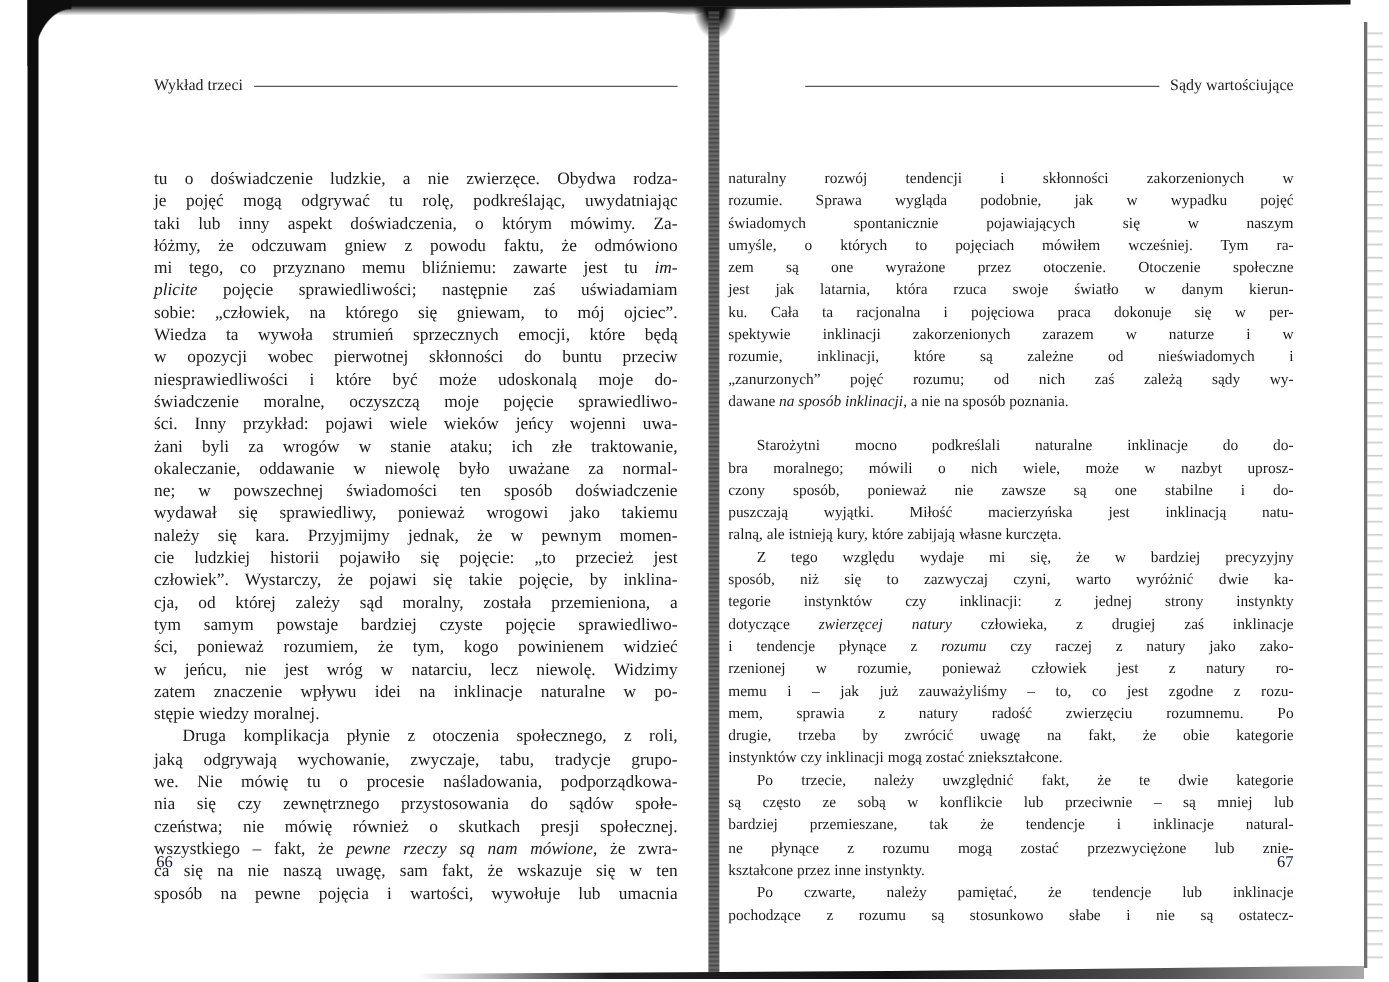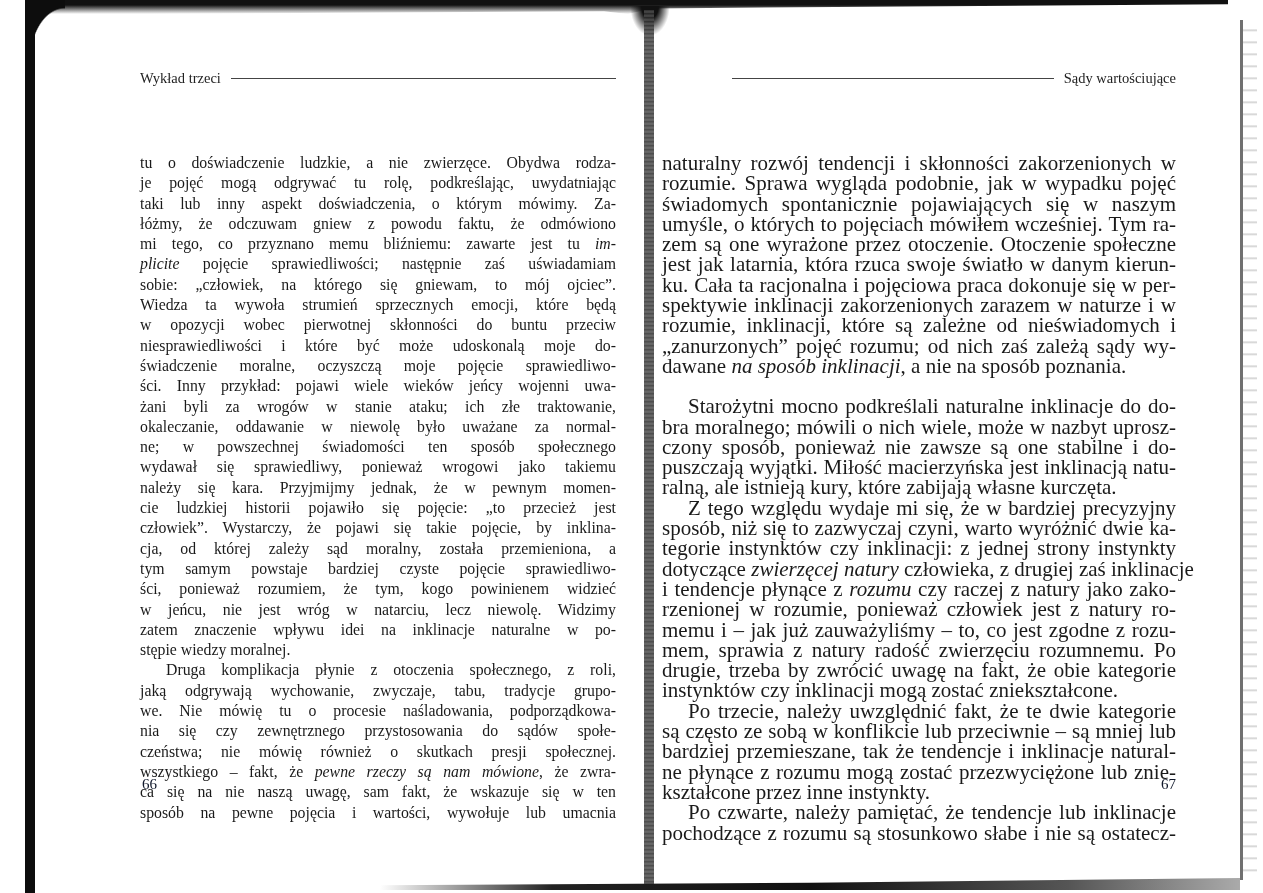--- a/index.html
+++ b/index.html
@@ -62,21 +62,21 @@
 
     .body-text {
       position: absolute; top: 122px; left: 0; right: 0;
       font-size: 15.8px; line-height: 20.3px;
       text-align: justify; text-align-last: justify; margin-top: 31px;
     }
     .body-text .line { display: block; white-space: nowrap; overflow: visible; }
     .body-text .line.last { text-align-last: left; }
     .body-text .line.indent { text-indent: 26px; }
     .body-text .gap { display: block; height: 20px; }
-    .page-right .body-text { font-size: 21px; }
+    .page-right .body-text { font-size: 14px; }
     em { }
 
     .folio {
       position: absolute; top: 776px; font-size: 15px; color: #0f172a;
     }
     .page-left .folio { left: 2px; }
     .page-right .folio { right: 0; }
   </style>
 </head>
 <body>
@@ -105,21 +105,21 @@
       <span class="line">mi tego, co przyznano memu bliźniemu: zawarte jest tu <em>im-</em></span>
       <span class="line"><em>plicite</em> pojęcie sprawiedliwości; następnie zaś uświadamiam</span>
       <span class="line">sobie: „człowiek, na którego się gniewam, to mój ojciec”.</span>
       <span class="line">Wiedza ta wywoła strumień sprzecznych emocji, które będą</span>
       <span class="line">w opozycji wobec pierwotnej skłonności do buntu przeciw</span>
       <span class="line">niesprawiedliwości i które być może udoskonalą moje do-</span>
       <span class="line">świadczenie moralne, oczyszczą moje pojęcie sprawiedliwo-</span>
       <span class="line">ści. Inny przykład: pojawi wiele wieków jeńcy wojenni uwa-</span>
       <span class="line">żani byli za wrogów w stanie ataku; ich złe traktowanie,</span>
       <span class="line">okaleczanie, oddawanie w niewolę było uważane za normal-</span>
-      <span class="line">ne; w powszechnej świadomości ten sposób społecznego</span>
+      <span class="line">ne; w powszechnej świadomości ten sposób doświadczenie</span>
       <span class="line">wydawał się sprawiedliwy, ponieważ wrogowi jako takiemu</span>
       <span class="line">należy się kara. Przyjmijmy jednak, że w pewnym momen-</span>
       <span class="line">cie ludzkiej historii pojawiło się pojęcie: „to przecież jest</span>
       <span class="line">człowiek”. Wystarczy, że pojawi się takie pojęcie, by inklina-</span>
       <span class="line">cja, od której zależy sąd moralny, została przemieniona, a</span>
       <span class="line">tym samym powstaje bardziej czyste pojęcie sprawiedliwo-</span>
       <span class="line">ści, ponieważ rozumiem, że tym, kogo powinienem widzieć</span>
       <span class="line">w jeńcu, nie jest wróg w natarciu, lecz niewolę. Widzimy</span>
       <span class="line">zatem znaczenie wpływu idei na inklinacje naturalne w po-</span>
       <span class="line last">stępie wiedzy moralnej.</span>

